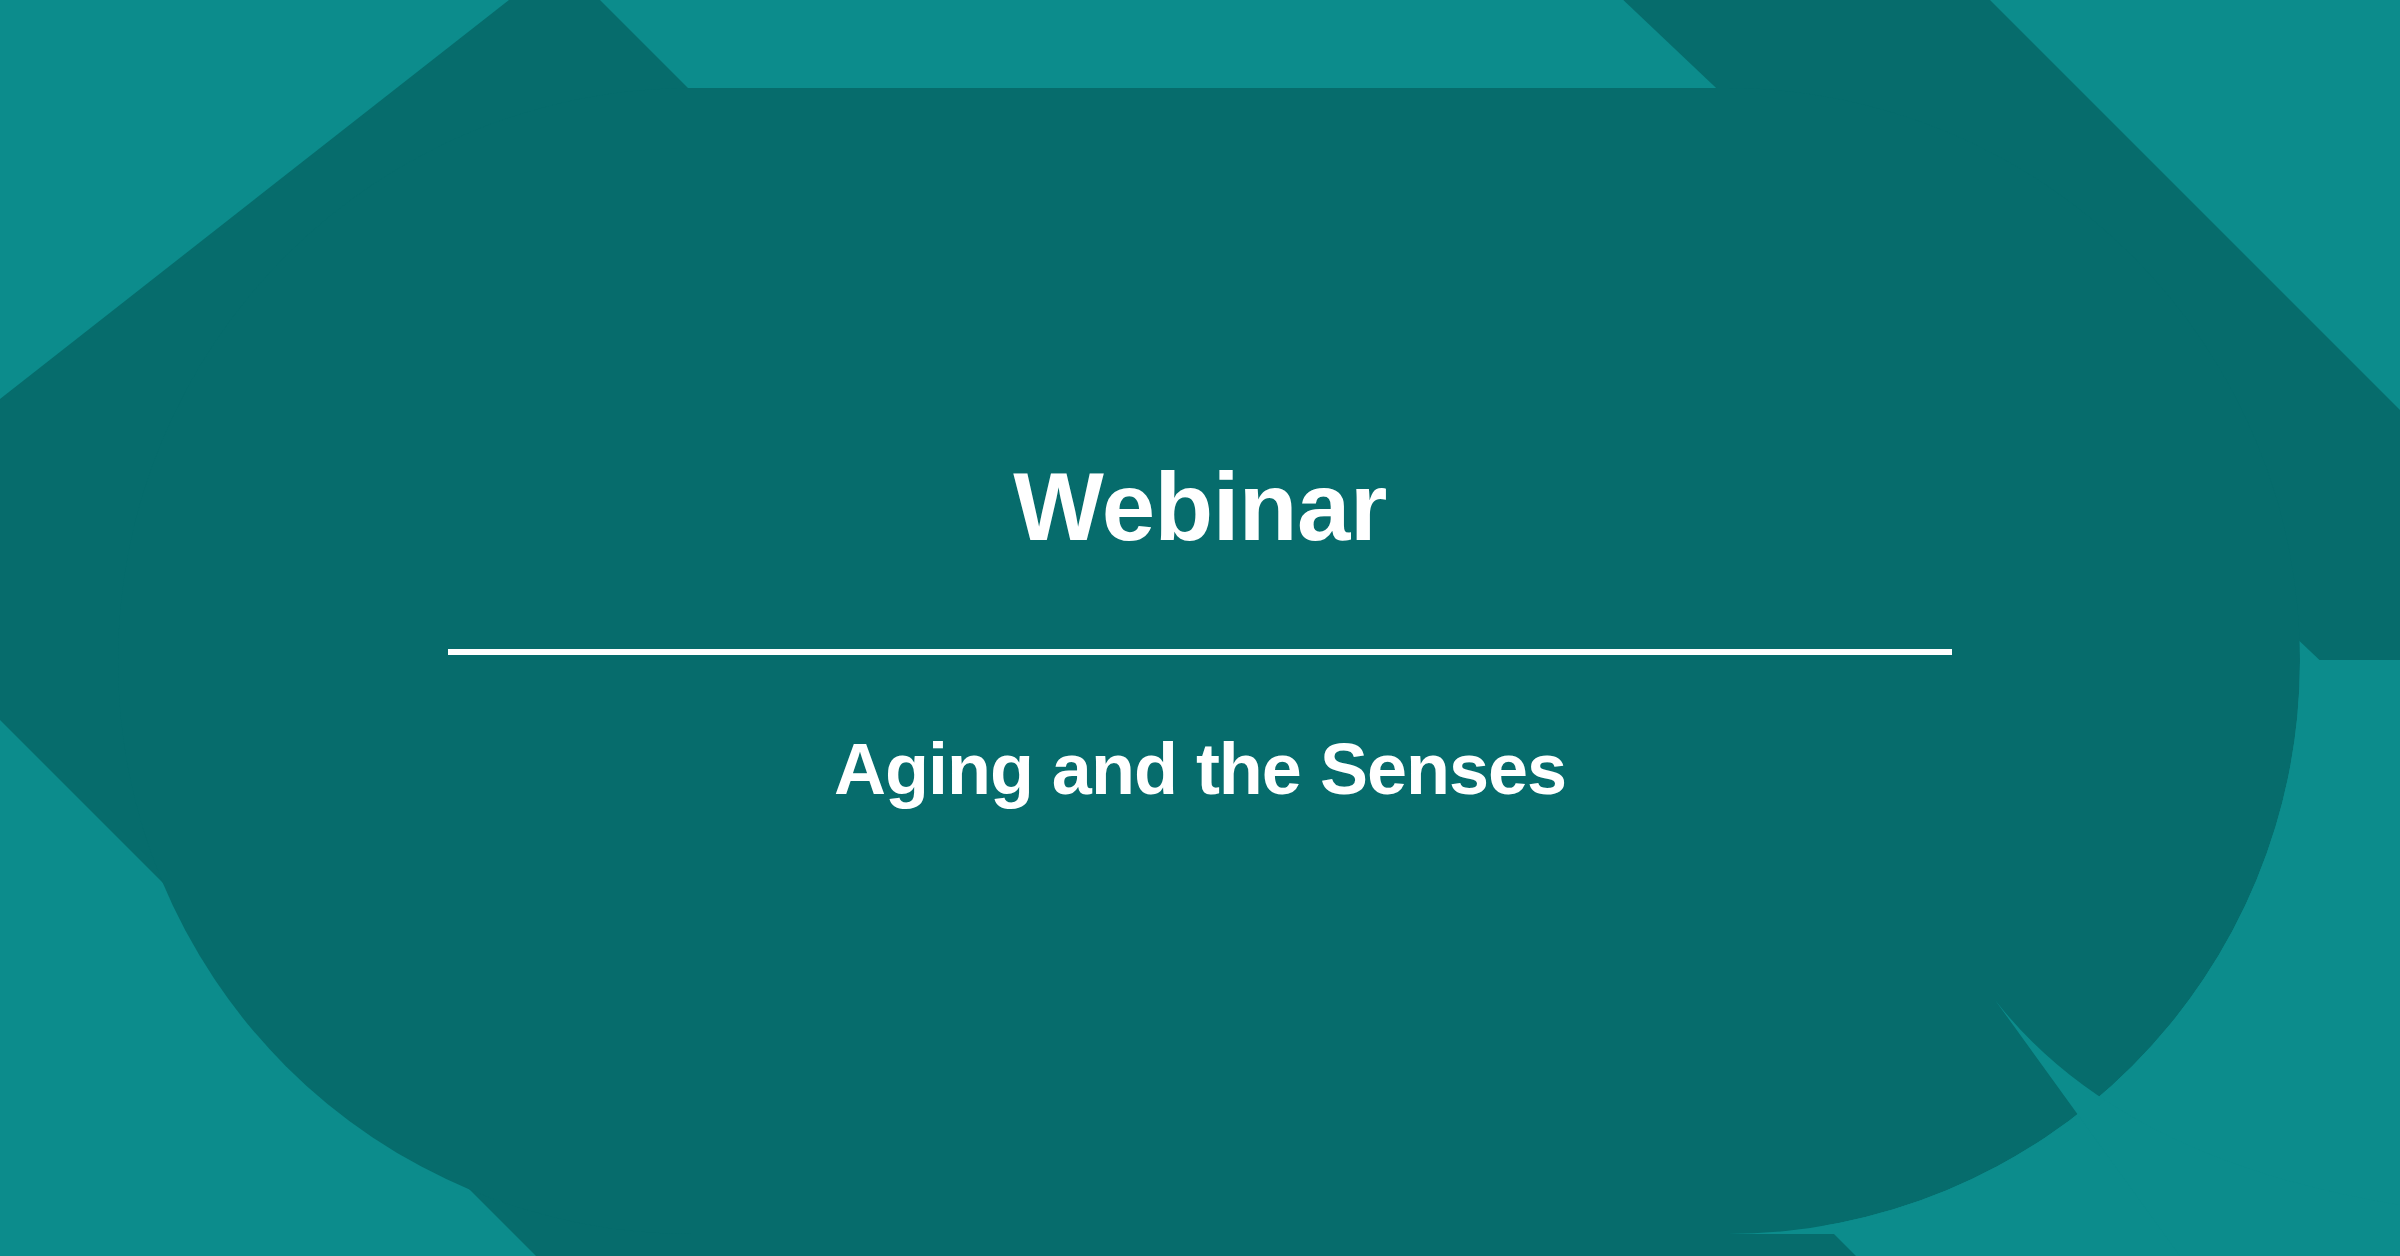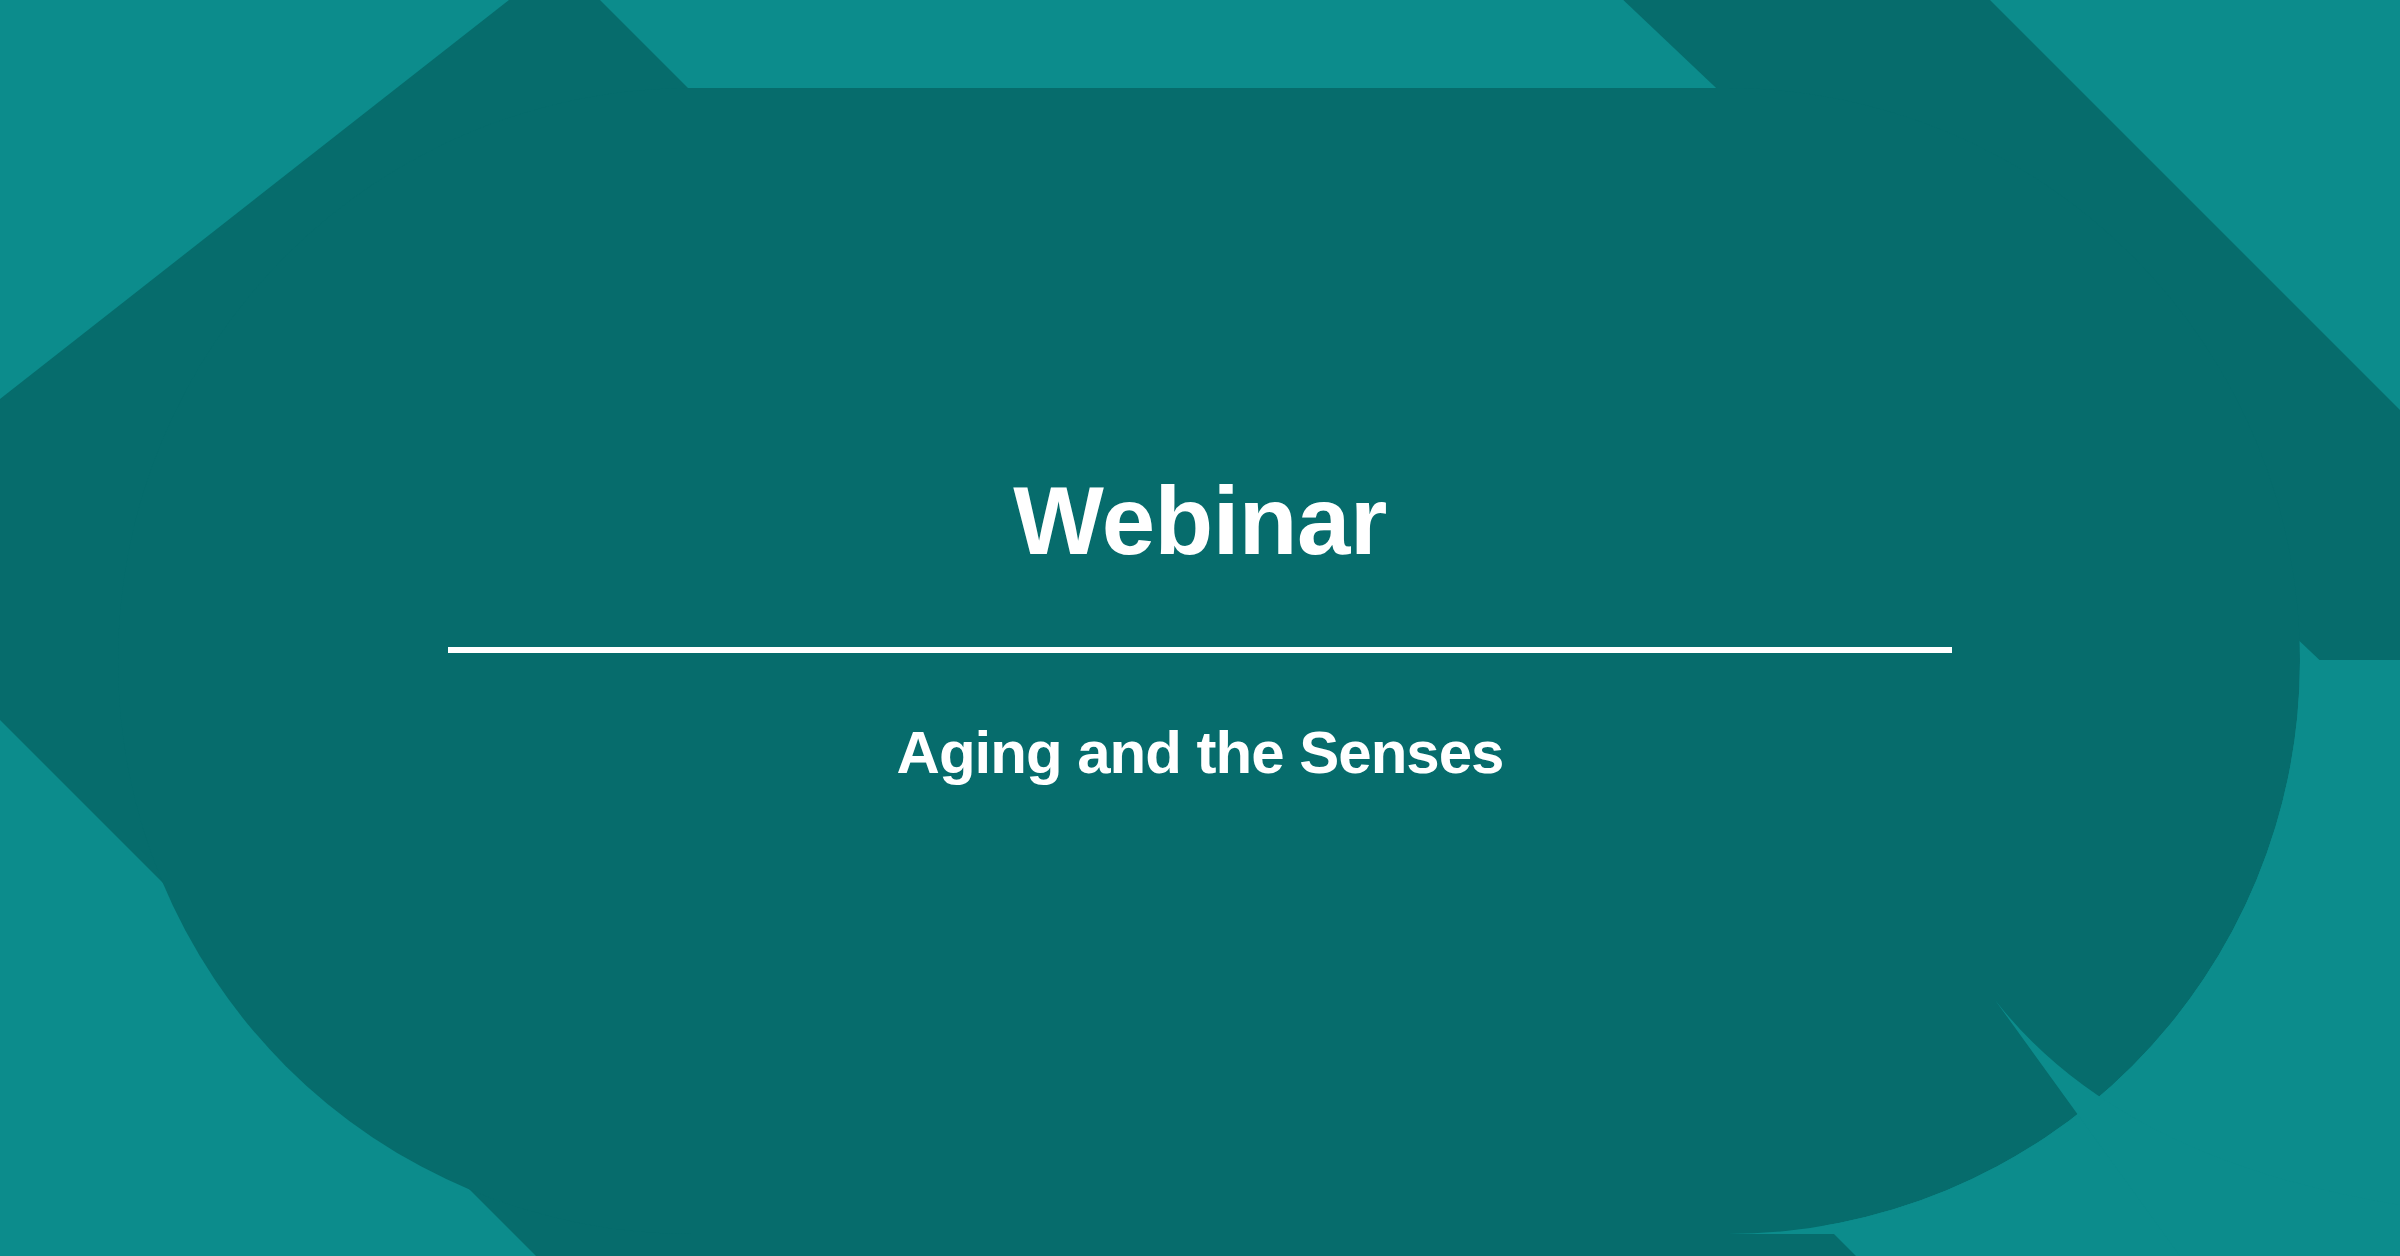--- a/index.html
+++ b/index.html
@@ -32,40 +32,40 @@
     align-items: center;
     justify-content: center;
   }
   .title-primary {
     color: #FFFFFF;
     font-size: 96px;
     font-weight: 700;
     line-height: 1.0;
     letter-spacing: -0.5px;
     text-align: center;
-    margin: 0;
+    margin: 16px;
     padding: 0;
     white-space: nowrap;
   }
   .divider {
     width: 1504px;
     height: 6px;
     background: #FFFFFF;
     margin: 78px 0 70px 0;
     border: 0;
     flex: none;
   }
   .title-secondary {
     color: #FFFFFF;
-    font-size: 60px;
+    font-size: 72px;
     font-weight: 700;
     line-height: 1.0;
     letter-spacing: -1px;
     text-align: left;
-    margin: 0;
+    margin: 8px;
     padding: 0;
     white-space: nowrap;
   }
 </style>
 </head>
 <body>
 
 <div id="card">
 
   <svg id="bg-svg" viewBox="0 0 2400 1256" preserveAspectRatio="none" aria-hidden="true">

